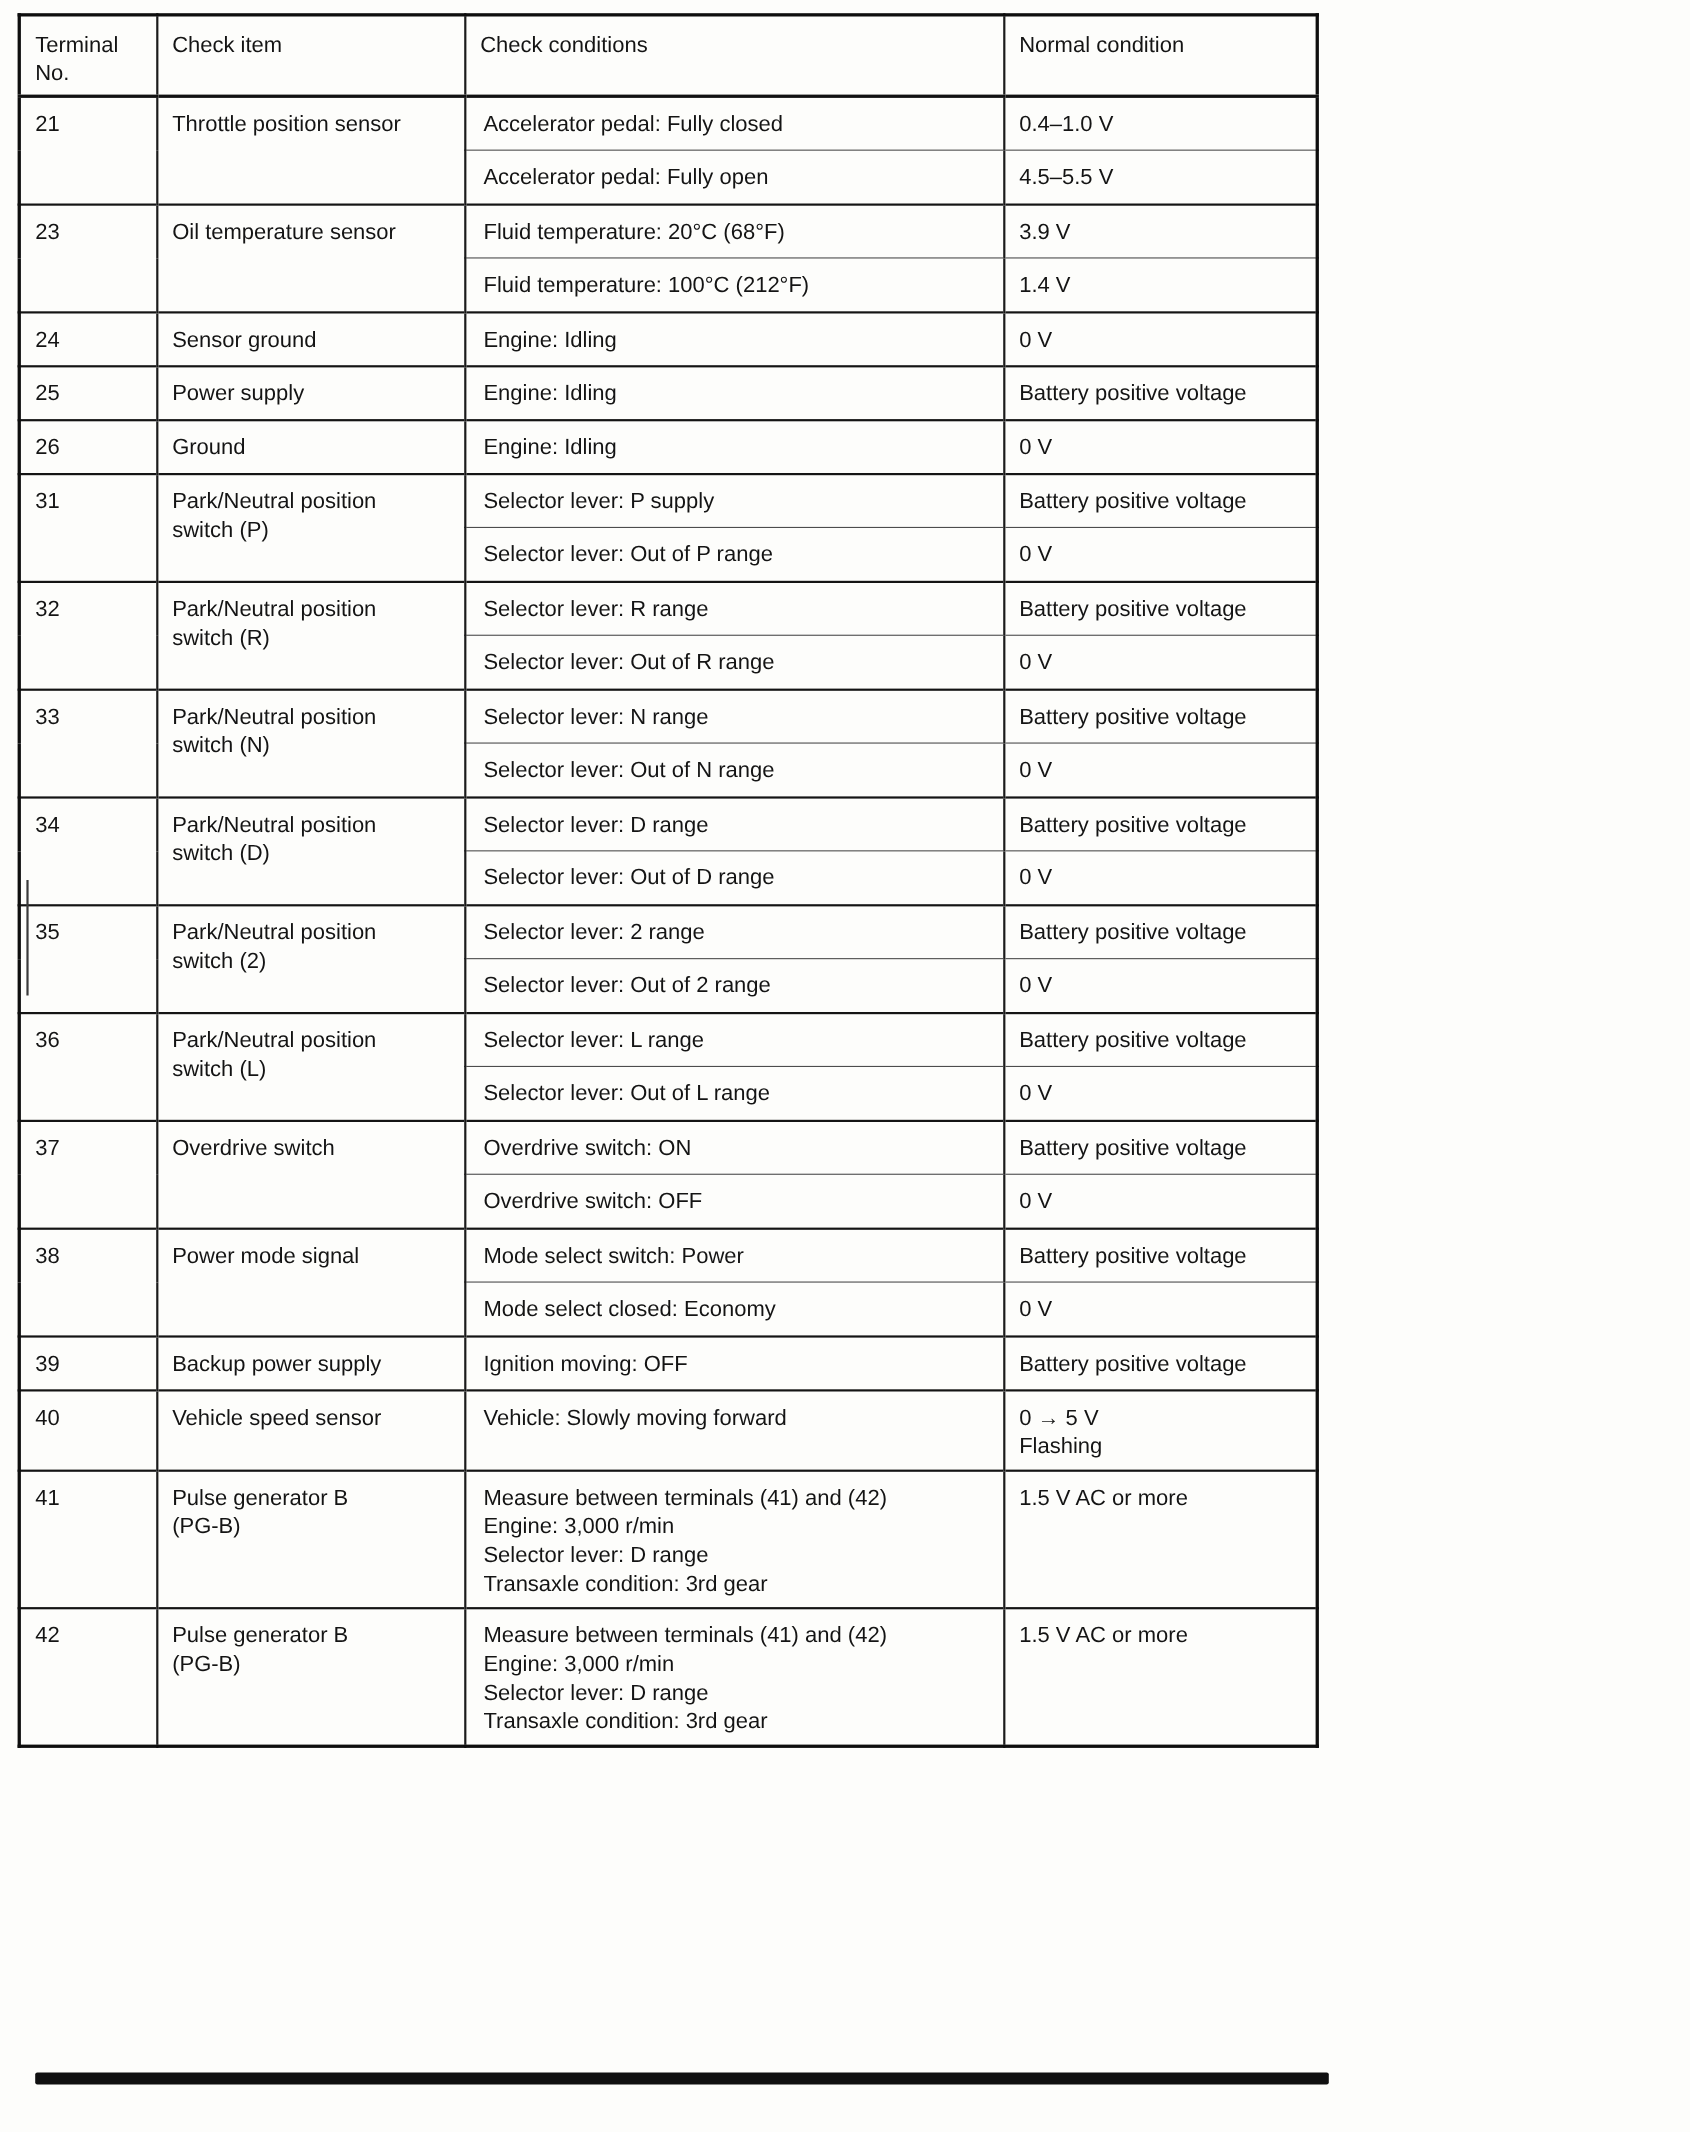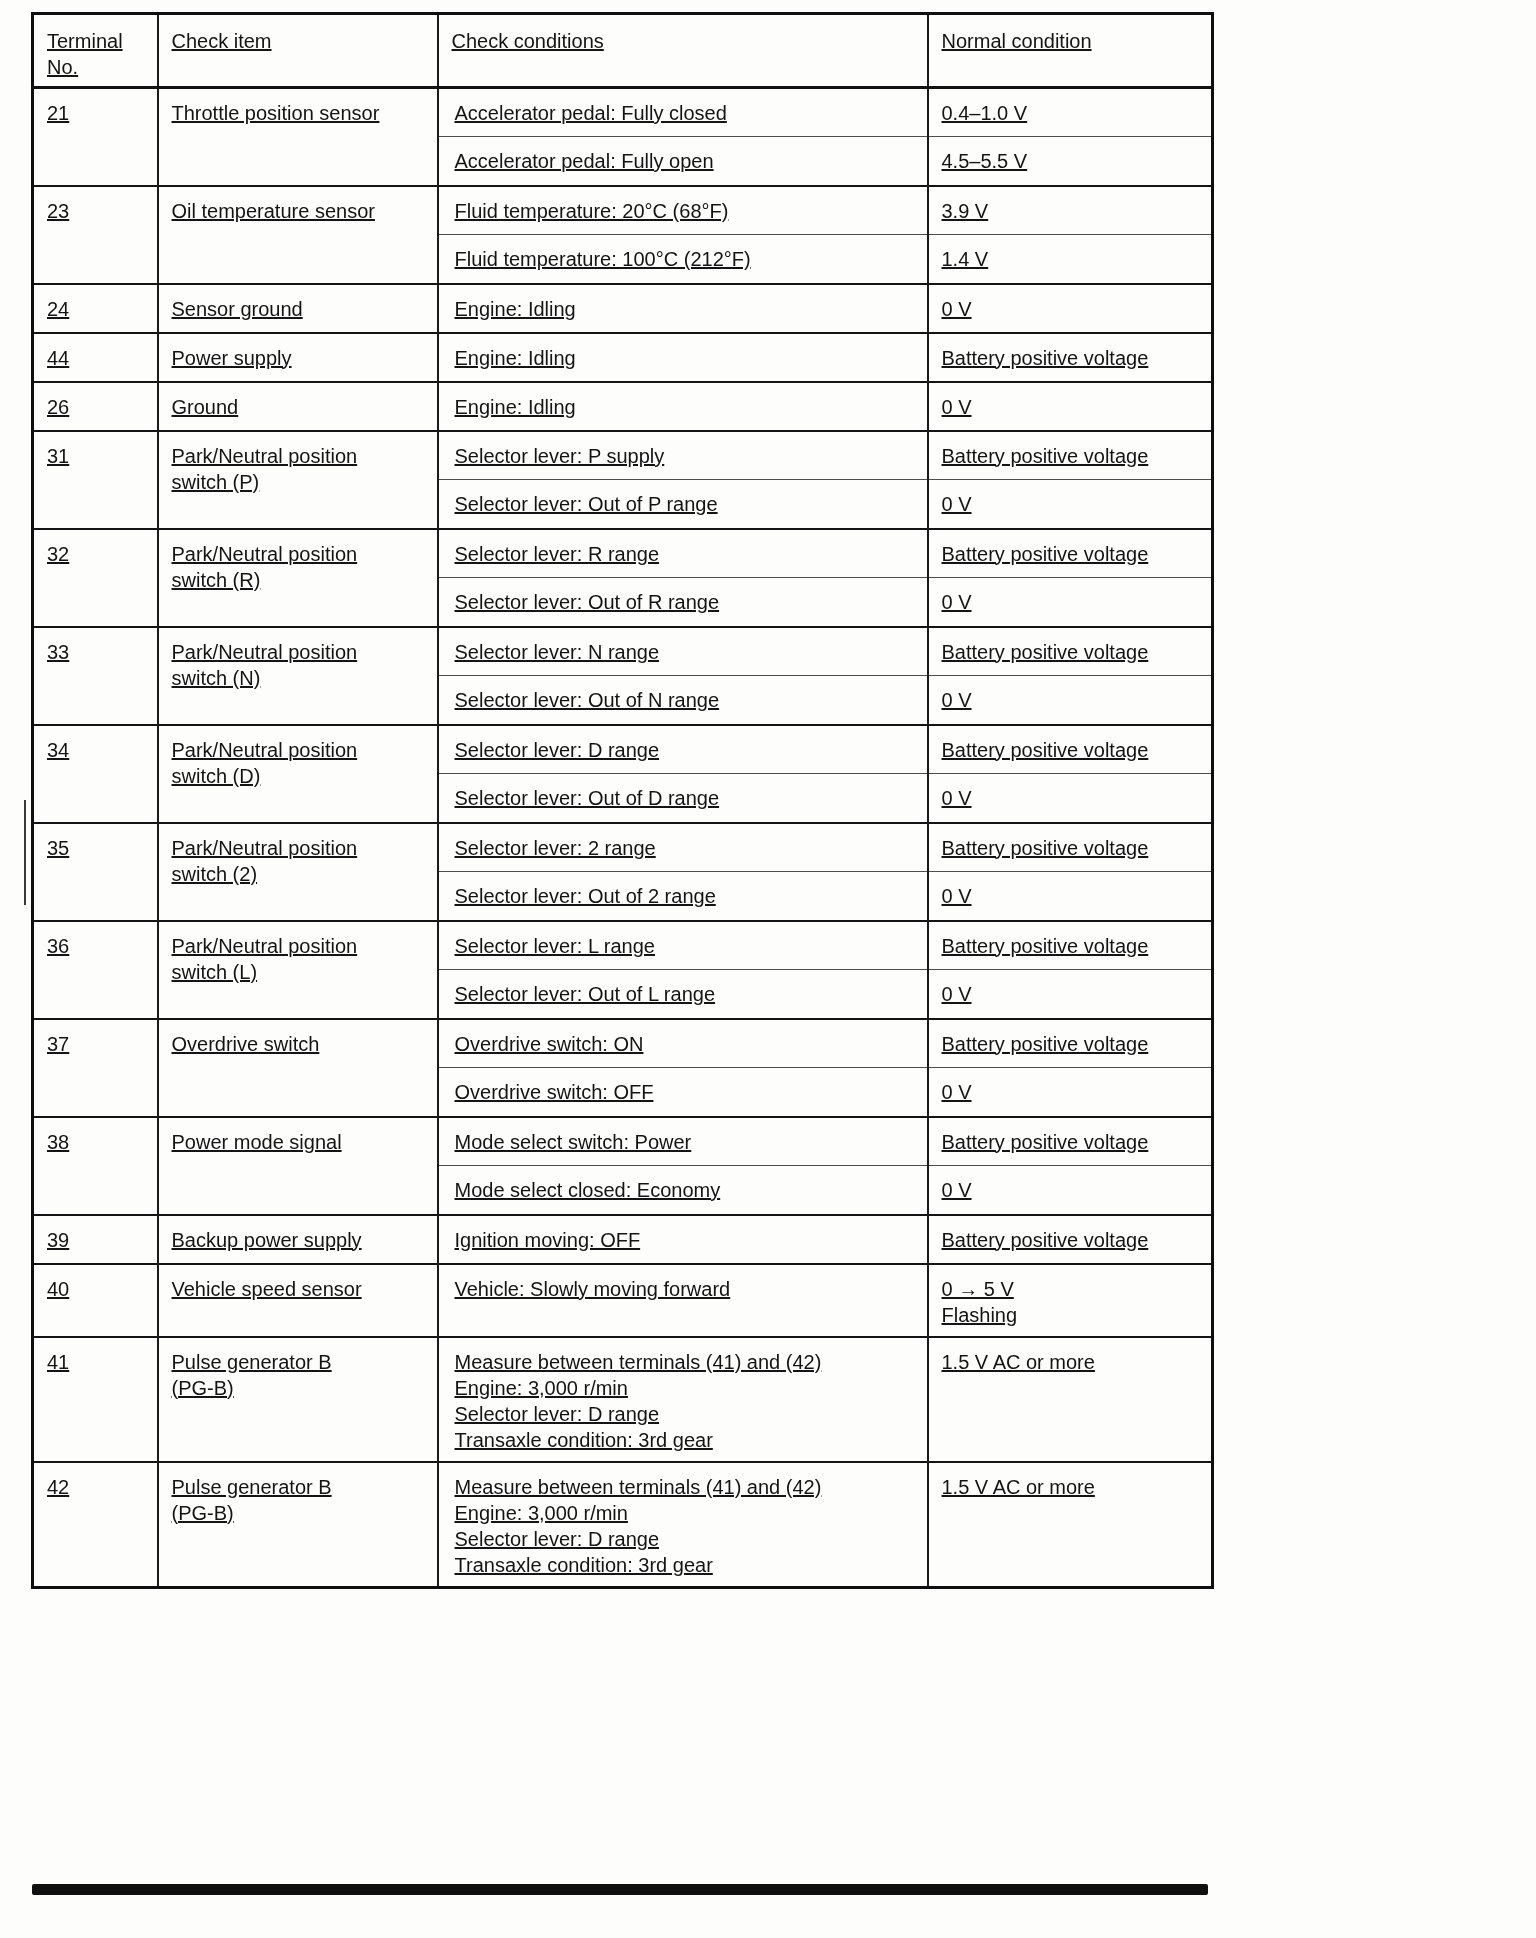--- a/index.html
+++ b/index.html
@@ -11,29 +11,28 @@
     color: #141414;
     position: relative;
     overflow: hidden;
   }
   .page {
     position: absolute;
     inset: 0;
   }
   table.check-table {
     position: absolute;
-    left: 31px;
+    left: 16px;
     top: 12px;
     width: 1180px;
     border-collapse: collapse;
     table-layout: fixed;
     border: 3px solid #0e0e0e;
     font-size: 20px;
     line-height: 26px;
-    text-decoration: underline;
   }
   th, td {
     border-left: 2px solid #1b1b1b;
     border-right: 2px solid #1b1b1b;
     vertical-align: top;
     white-space: pre-line;
     text-align: left;
     font-weight: normal;
   }
   thead th {
@@ -113,21 +112,21 @@
           <td class="col-cond">Fluid temperature: 100°C (212°F)</td>
           <td class="col-normal">1.4 V</td>
         </tr>
         <tr class="group-start">
           <td class="col-terminal" rowspan="1">24</td>
           <td class="col-item" rowspan="1">Sensor ground</td>
           <td class="col-cond">Engine: Idling</td>
           <td class="col-normal">0 V</td>
         </tr>
         <tr class="group-start">
-          <td class="col-terminal" rowspan="1">44</td>
+          <td class="col-terminal" rowspan="1">25</td>
           <td class="col-item" rowspan="1">Power supply</td>
           <td class="col-cond">Engine: Idling</td>
           <td class="col-normal">Battery positive voltage</td>
         </tr>
         <tr class="group-start">
           <td class="col-terminal" rowspan="1">26</td>
           <td class="col-item" rowspan="1">Ground</td>
           <td class="col-cond">Engine: Idling</td>
           <td class="col-normal">0 V</td>
         </tr>

